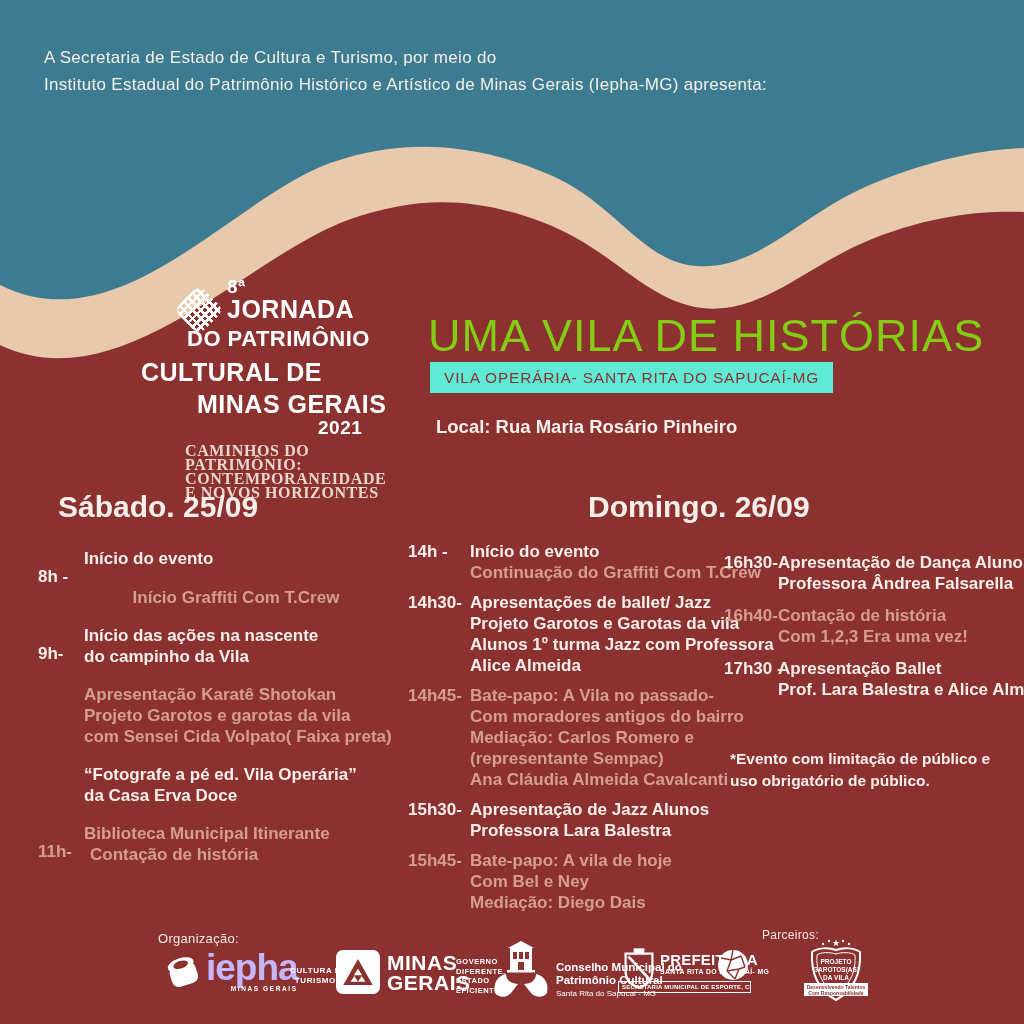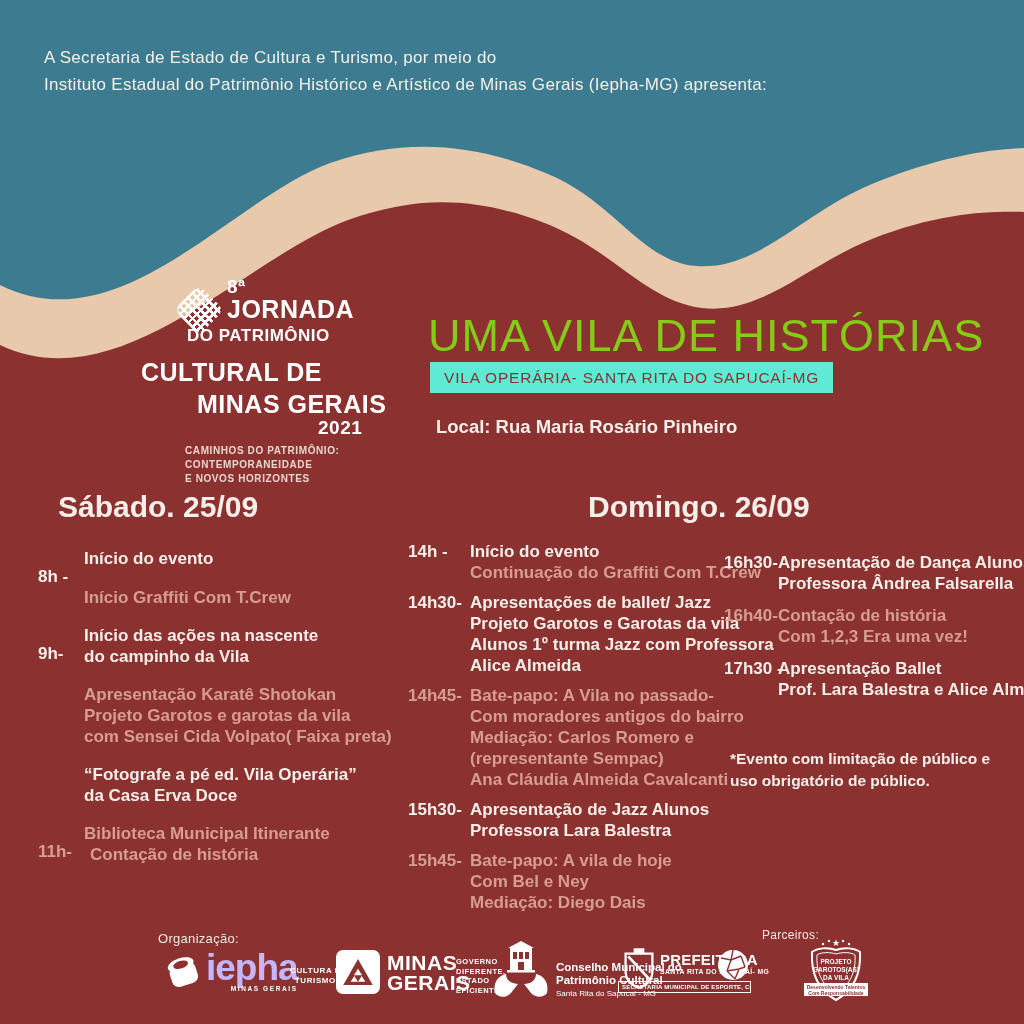--- a/index.html
+++ b/index.html
@@ -24,47 +24,47 @@
   .jlogo { left:135px; top:276px; width:270px; height:210px; }
   .jicon { position:absolute; left:46px; top:16px; width:36px; height:36px;
            transform:rotate(45deg); border-radius:9px;
            background-image:
              repeating-linear-gradient(0deg, #fff 0 2.5px, rgba(255,255,255,0) 2.5px 6px),
              repeating-linear-gradient(90deg, #fff 0 2.5px, rgba(255,255,255,0) 2.5px 6px);
   }
   .jlogo .l { position:absolute; font-weight:bold; letter-spacing:.5px; white-space:nowrap; }
   .j-ed   { left:92px;  top:0;     font-size:19px; }
   .j-l1   { left:92px;  top:19px;  font-size:25px; }
-  .j-l2   { left:52px;  top:50px;  font-size:17px; }
+  .j-l2   { left:52px;  top:50px;  font-size:22px; }
   .j-l3   { left:6px;   top:82px;  font-size:25px; }
   .j-l4   { left:62px;  top:114px; font-size:25px; }
   .j-yr   { left:183px; top:141px; font-size:19px; }
-  .j-tag  { position:absolute; left:50px; top:168px; font-size:10px; line-height:14px;
-            letter-spacing:.6px; font-weight:bold; color:#e9d6cd; }
+  .j-tag  { position:absolute; left:50px; top:168px; font-size:16px; line-height:14px;
+            letter-spacing:.6px; font-weight:bold; color:#e9d6cd;font-family:Liberation Serif, serif; }
 
   
   .title { left:428px; top:310px; font-size:45px; letter-spacing:1px; font-weight:400; white-space:nowrap; color:#84cc16; }
   .badge { left:430px; top:362px; height:31px; line-height:31px; padding:0 14px;
            background:#5eead4; color:#8b3231; font-size:15.5px; letter-spacing:.8px; font-weight:400; white-space:nowrap; }
   .local { left:436px; top:416px; font-size:18.5px; font-weight:bold; color:#f6efe9; }
 
   
   .day-h { font-size:30px; font-weight:bold; color:#f6efe9; white-space:nowrap; }
   .col   { display:flex; flex-direction:column; }
   .blk   { display:flex; }
   .t     { flex:0 0 auto; font-size:17px; font-weight:bold; line-height:21px; white-space:pre; }
   .ls    { flex:1 1 auto; }
   .ln    { font-size:17px; font-weight:bold; line-height:21px; white-space:nowrap; }
   .w .t, .w .ln { color:#f6eee8; }
   .a .t, .a .ln { color:#d79d8f; }
 
   .col-sat { left:38px;  top:548px; width:350px; }
   .col-sat .t { width:46px;margin-top:18px; }
   .col-sat .blk { margin-bottom:17px; }
-  .col-sat .blk.cont { margin-top:-17px; }
+  .col-sat .blk.cont { margin-top:-17px;text-align:center; }
 
   .col-sun { left:408px; top:541px; width:330px; }
   .col-sun .t { width:62px; }
   .col-sun .blk { margin-bottom:9px; }
   .col-sun .blk.cont { margin-top:-9px; }
 
   .col-dom2 { left:724px; top:552px; width:300px; }
   .col-dom2 .t { width:54px; }
   .col-dom2 .blk { margin-bottom:11px; }
 

